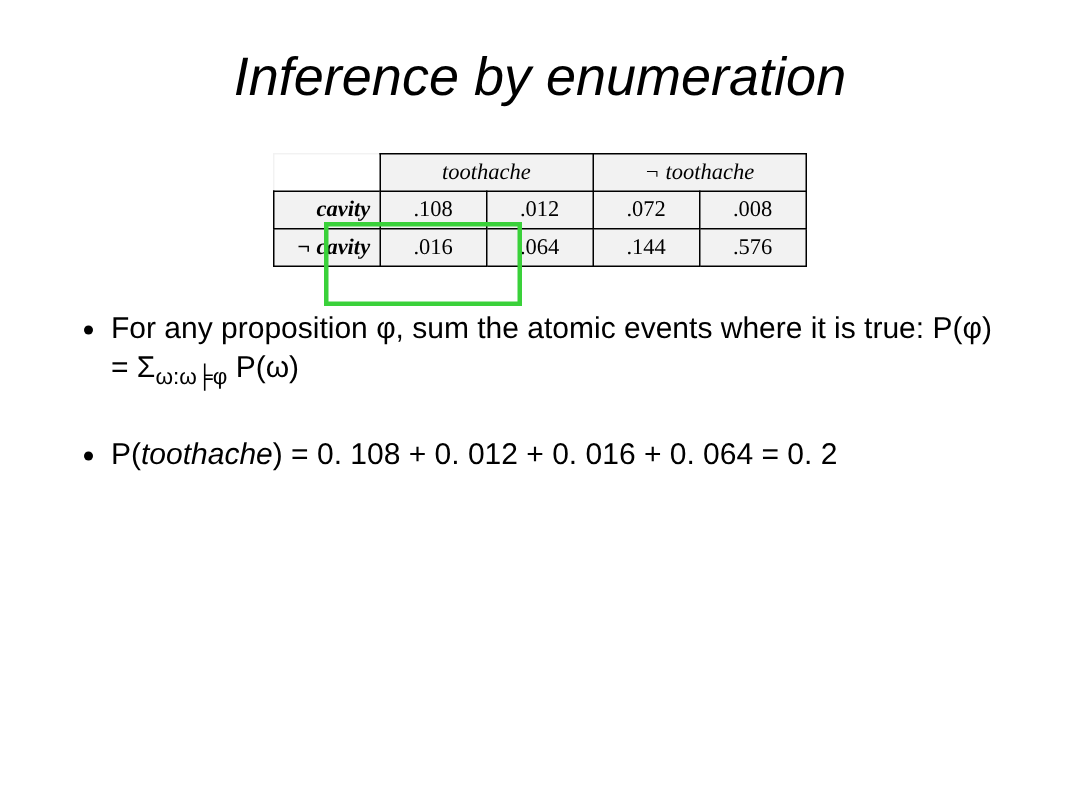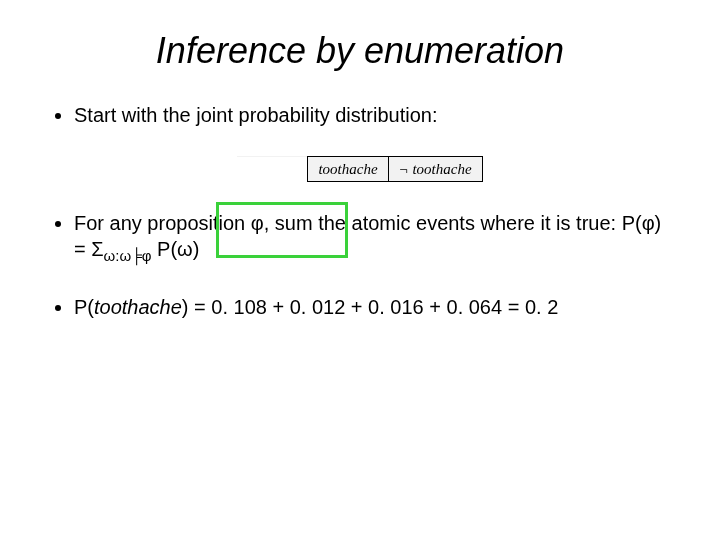--- a/index.html
+++ b/index.html
@@ -77,33 +77,42 @@
     border: 3px solid #3ad13a;
     pointer-events: none;
   }
 </style>
 </head>
 <body>
 
 <div class="slide">
   <h1 class="title">Inference by enumeration</h1>
 
-  <ul class="bullets">
-    <li>
-      <span>Start with the joint probability distribution:</span>
-    </li>
-  </ul>
 
   <div class="table-wrap highlight-box">
     <table class="jpd">
       <tbody>
           <tr>
         <td class="corner"></td>
         <th class="hdr" colspan="2">toothache</th>
         <th class="hdr" colspan="2">¬ toothache</th>
+      </tr>
+      <tr>
+        <th class="rowhdr">cavity</th>
+        <td>.108</td>
+        <td>.012</td>
+        <td>.072</td>
+        <td>.008</td>
+      </tr>
+      <tr>
+        <th class="rowhdr">¬ cavity</th>
+        <td>.016</td>
+        <td>.064</td>
+        <td>.144</td>
+        <td>.576</td>
       </tr>
     </tbody>
       </table>
     <div class="green-box" style="left:166px; top:46px; width:126px; height:50px;"></div>
   </div>
 
   <ul class="bullets">
     <li>
       <span>For any proposition φ, sum the atomic events where it is true: P(φ) = Σ</span><span class="sub">ω:ω╞φ</span><span> P(ω)</span>
     </li>

